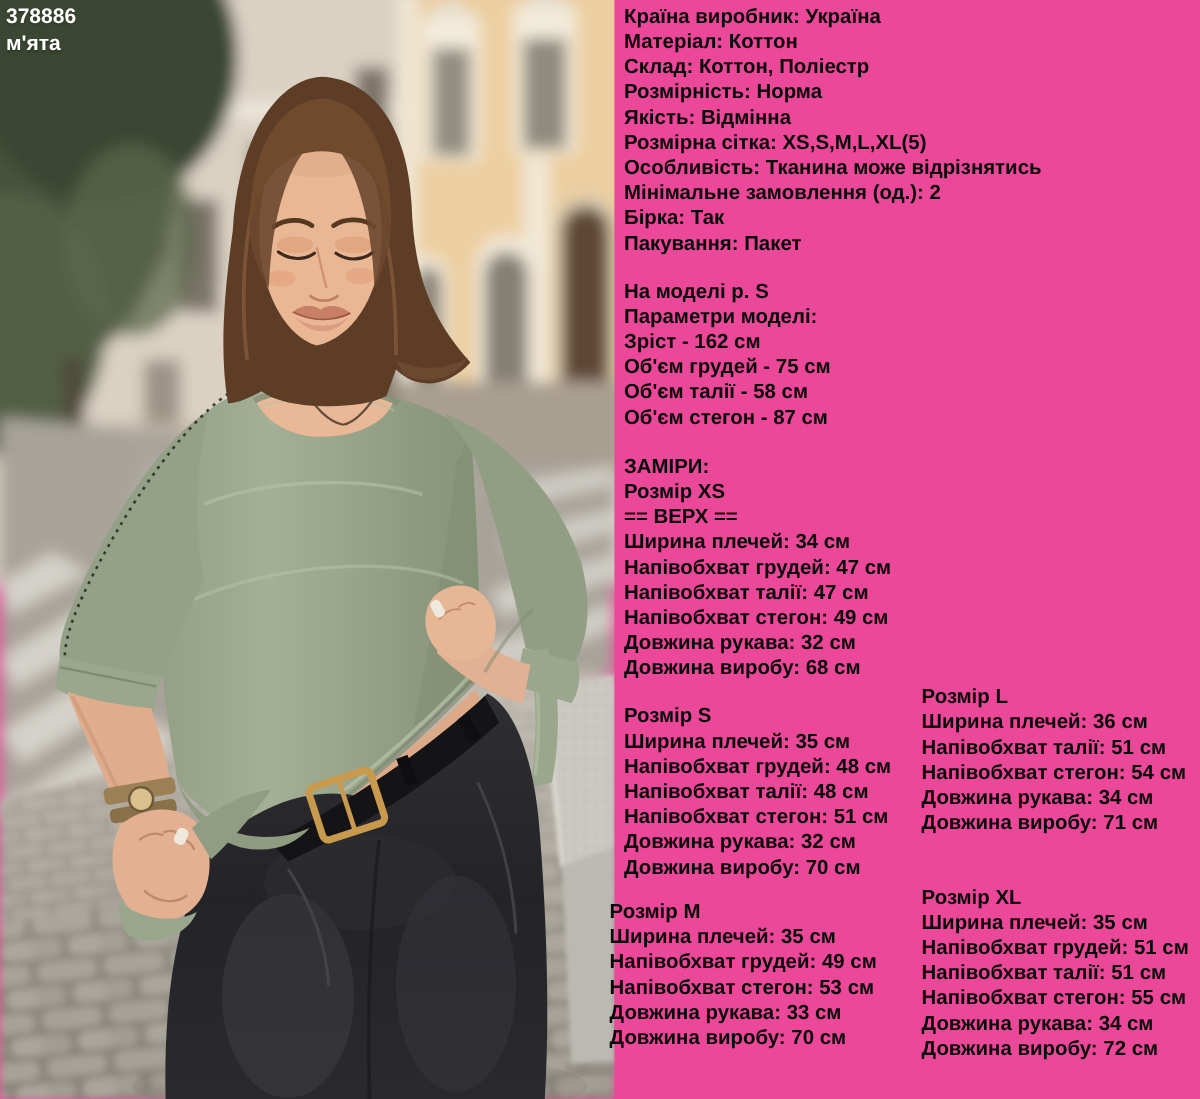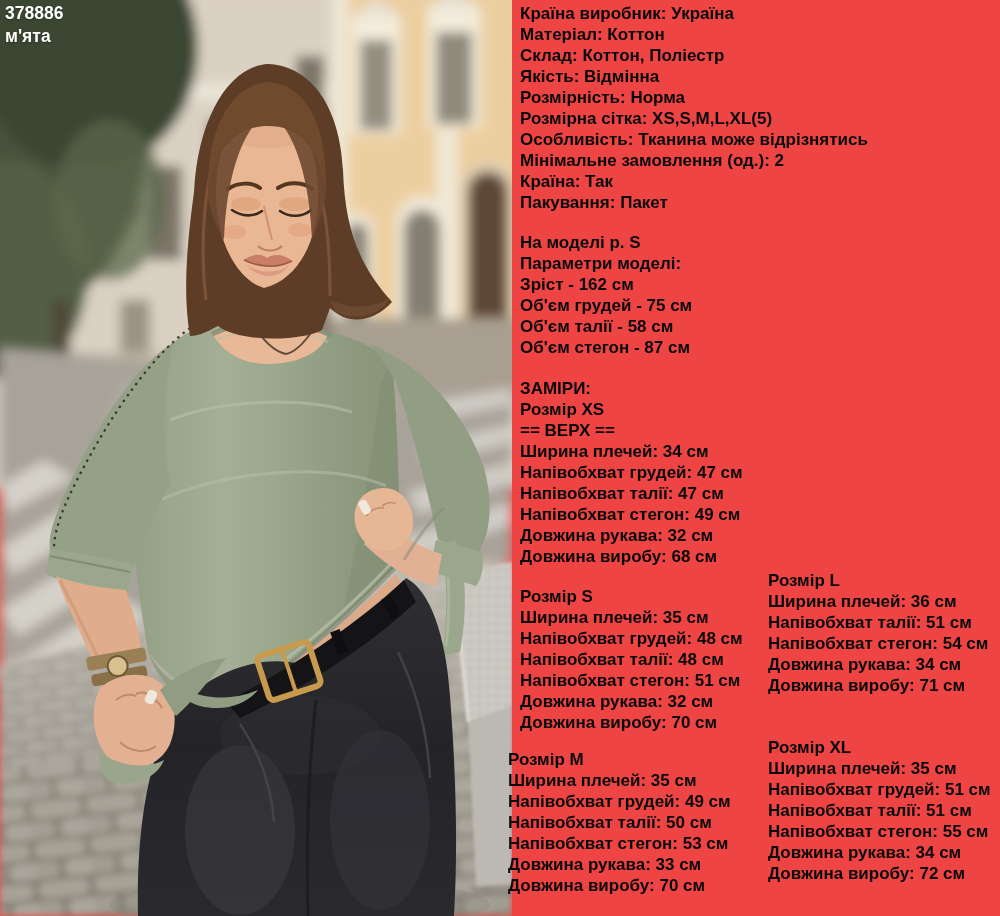--- a/index.html
+++ b/index.html
@@ -1,16 +1,16 @@
 <!DOCTYPE html>
 <html><head>
 <meta charset="utf-8">
 <style>
   html,body{margin:0;padding:0;background:#ffffff;}
-  .page{position:relative;width:1000px;height:916px;background:#ef4444;overflow:hidden;
+  .page{position:relative;width:1000px;height:916px;background:#ec4899;overflow:hidden;
         font-family:"Liberation Sans",sans-serif;}
   .photo{position:absolute;left:0;top:0;width:512px;height:916px;overflow:hidden;}
   .photo svg{display:block;}
   .photo-label{position:absolute;left:5px;top:2px;color:#ffffff;font-weight:bold;
         font-size:17.5px;line-height:23px;text-shadow:0 1px 2px rgba(35,40,25,.6);}
   .text-block{position:absolute;color:#0a0a0a;font-weight:bold;font-size:17px;
         line-height:21px;white-space:nowrap;}
   .tb-specs{left:520px;top:3px;}
   .tb-model{left:520px;top:232px;}
   .tb-meas{left:520px;top:378px;}
@@ -278,26 +278,26 @@
     <div class="photo-label">
       <div>378886</div>
       <div>м'ята</div>
     </div>
   </div>
 
   <div class="text-block tb-specs">
       <div class="line">Країна виробник: Україна</div>
       <div class="line">Матеріал: Коттон</div>
       <div class="line">Склад: Коттон, Поліестр</div>
+      <div class="line">Розмірність: Норма</div>
       <div class="line">Якість: Відмінна</div>
-      <div class="line">Розмірність: Норма</div>
       <div class="line">Розмірна сітка: XS,S,M,L,XL(5)</div>
       <div class="line">Особливість: Тканина може відрізнятись</div>
       <div class="line">Мінімальне замовлення (од.): 2</div>
-      <div class="line">Країна: Так</div>
+      <div class="line">Бірка: Так</div>
       <div class="line">Пакування: Пакет</div>
     </div>
   <div class="text-block tb-model">
       <div class="line">На моделі р. S</div>
       <div class="line">Параметри моделі:</div>
       <div class="line">Зріст - 162 см</div>
       <div class="line">Об'єм грудей - 75 см</div>
       <div class="line">Об'єм талії - 58 см</div>
       <div class="line">Об'єм стегон - 87 см</div>
     </div>
@@ -318,21 +318,20 @@
       <div class="line">Напівобхват грудей: 48 см</div>
       <div class="line">Напівобхват талії: 48 см</div>
       <div class="line">Напівобхват стегон: 51 см</div>
       <div class="line">Довжина рукава: 32 см</div>
       <div class="line">Довжина виробу: 70 см</div>
     </div>
   <div class="text-block tb-size-m">
       <div class="line">Розмір M</div>
       <div class="line">Ширина плечей: 35 см</div>
       <div class="line">Напівобхват грудей: 49 см</div>
-      <div class="line">Напівобхват талії: 50 см</div>
       <div class="line">Напівобхват стегон: 53 см</div>
       <div class="line">Довжина рукава: 33 см</div>
       <div class="line">Довжина виробу: 70 см</div>
     </div>
   <div class="text-block tb-size-l">
       <div class="line">Розмір L</div>
       <div class="line">Ширина плечей: 36 см</div>
       <div class="line">Напівобхват талії: 51 см</div>
       <div class="line">Напівобхват стегон: 54 см</div>
       <div class="line">Довжина рукава: 34 см</div>

